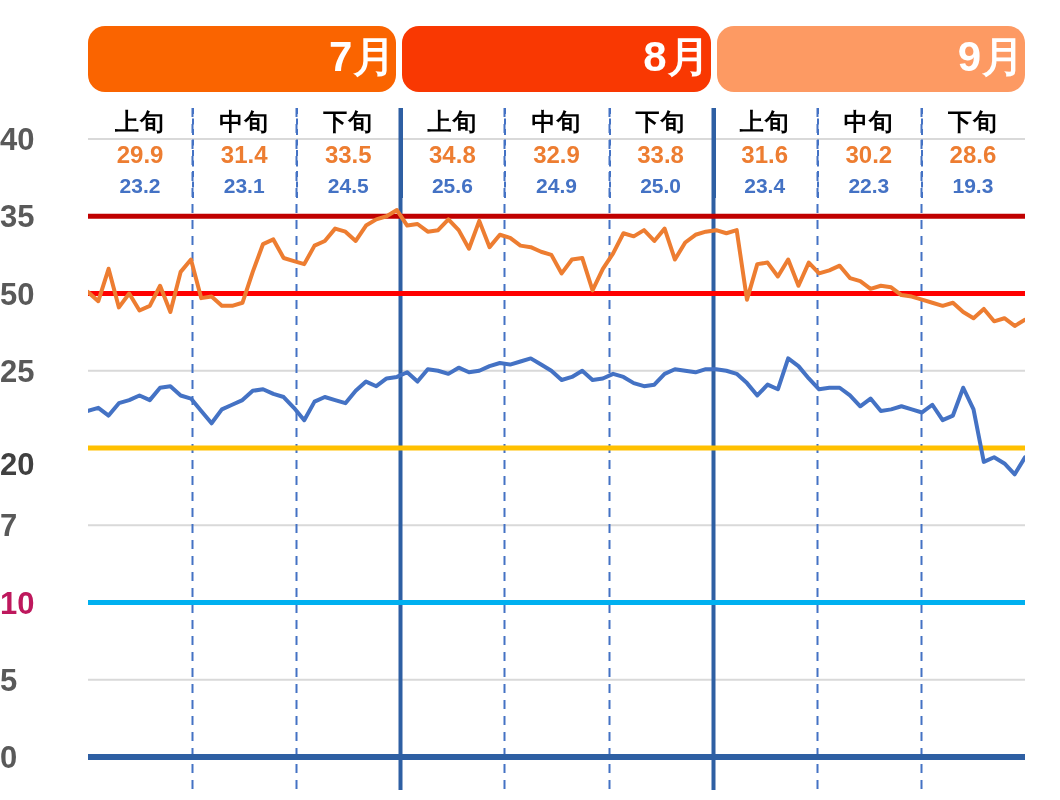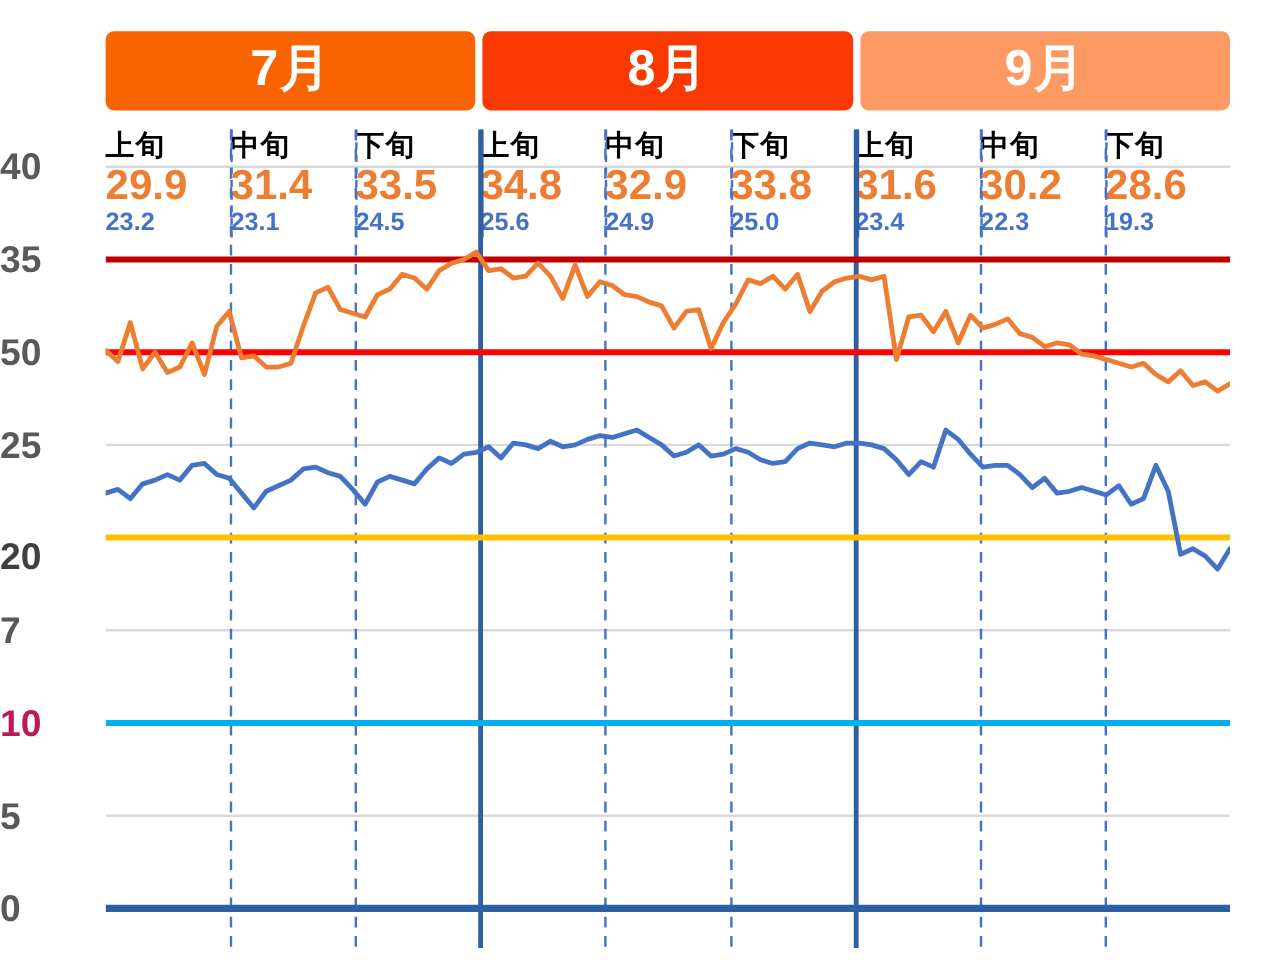--- a/index.html
+++ b/index.html
@@ -28,24 +28,24 @@
     position: absolute;
     left: 88px;
     top: 26px;
     width: 937px;
     height: 66px;
     display: flex;
     gap: 6px;
   }
   .month-tab {
     flex: 1 1 0;
-    border-radius: 7px;
+    border-radius: 17px;
     display: flex;
     align-items: center;
-    justify-content: center;
+    justify-content: flex-end;
     color: #ffffff;
     font-size: 42px;
     font-weight: bold;
     line-height: 1;
     letter-spacing: 1px;
     user-select: none;
   }
   .month-tab .mlabel { transform: translateY(-2px); }
 
   
@@ -58,41 +58,41 @@
     display: flex;
   }
   .decade-month-group {
     flex: 1 1 0;
     display: flex;
   }
   .decade-cell {
     flex: 1 1 0;
     display: flex;
     flex-direction: column;
-    align-items: flex-start;
+    align-items: center;
     position: relative;
   }
   .decade-cell .jun-name {
     font-size: 24px;
     font-weight: bold;
     color: #000000;
     line-height: 28px;
     height: 28px;
     letter-spacing: 1px;
   }
   .decade-rule {
     position: absolute;
     left: 88px;
     top: 139px;
     width: 937px;
     height: 1px;
     background: #d9d9d9;
   }
   .decade-cell .v-max {
-    font-size: 35px;
+    font-size: 24px;
     font-weight: bold;
     color: #ED7D31;
     line-height: 31px;
     height: 31px;
     margin-top: 3px;
   }
   .decade-cell .v-min {
     font-size: 21px;
     font-weight: bold;
     color: #4472C4;

